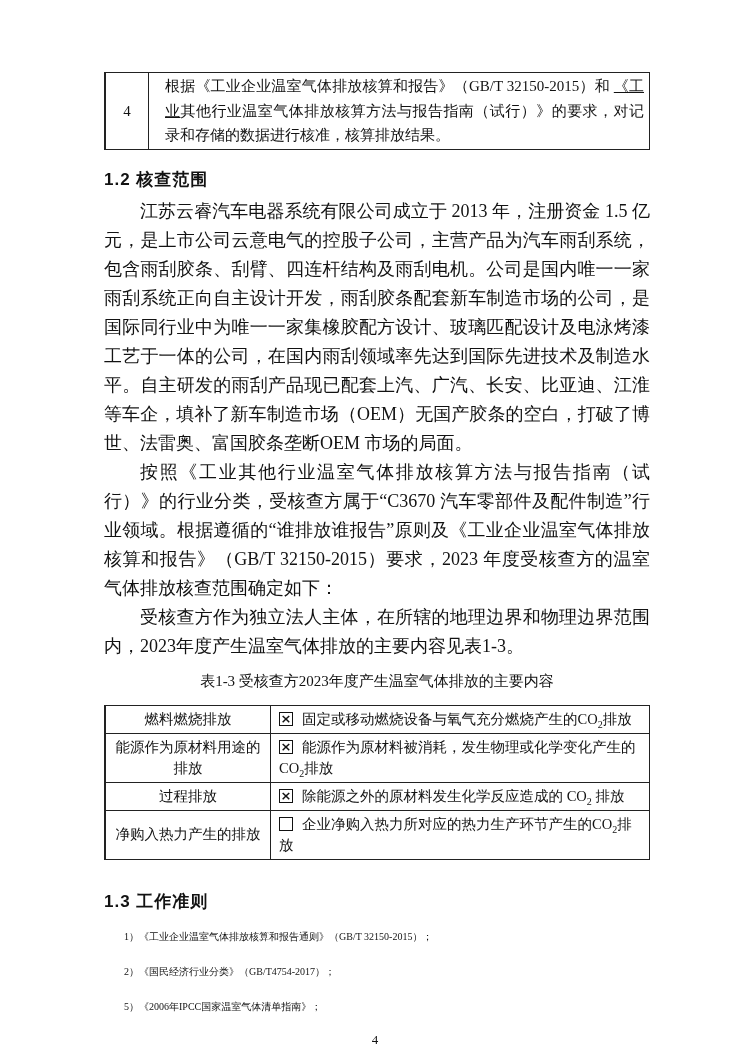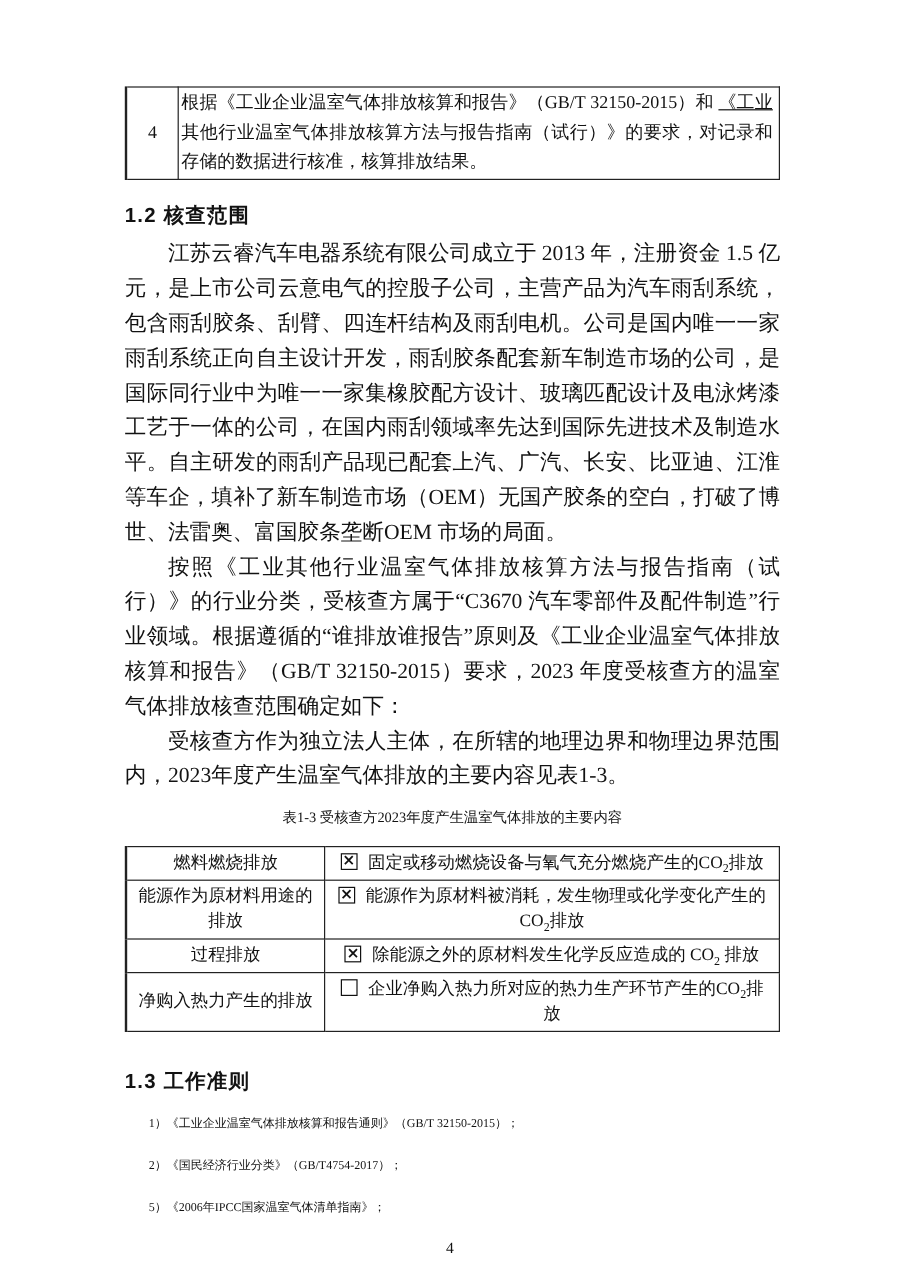--- a/index.html
+++ b/index.html
@@ -28,21 +28,21 @@
     font-size:15px;
     line-height:24.5px;
     vertical-align:middle;
   }
   table.prev-table td.idx {
     width:40px;
     text-align:center;
     border-left-width:2px;
   }
   table.prev-table td.txt {
-    padding:1px 5px 1px 2px;
+    padding:1px 5px 1px 16px;
     text-align:justify;
   }
   .u { text-decoration:underline; }
 
   h2.sec {
     margin:18px 0 6px 0;
     font-size:17px;
     font-weight:700;
     font-family:"Liberation Sans","DejaVu Sans",sans-serif;
     letter-spacing:1px;
@@ -51,36 +51,35 @@
     margin:0;
     font-size:18px;
     line-height:29px;
     text-indent:2em;
     text-align:justify;
   }
 
   .caption {
     margin-top:9px;
     text-align:center;
-    font-size:12px;
+    font-size:15px;
     line-height:22px;
   }
 
   table.t13 {
     margin-top:13px;
     width:100%;
     border-collapse:collapse;
     font-size:14.5px;
   }
   table.t13 td {
     border:1px solid #222;
     padding:3px 8px;
     line-height:21px;
     vertical-align:middle;
-    text-align:center;
   }
   table.t13 td.lbl {
     width:148px;
     text-align:center;
     border-left-width:2px;
   }
   .checkbox {
     box-sizing:border-box;
     display:inline-block;
     width:14px; height:14px;

